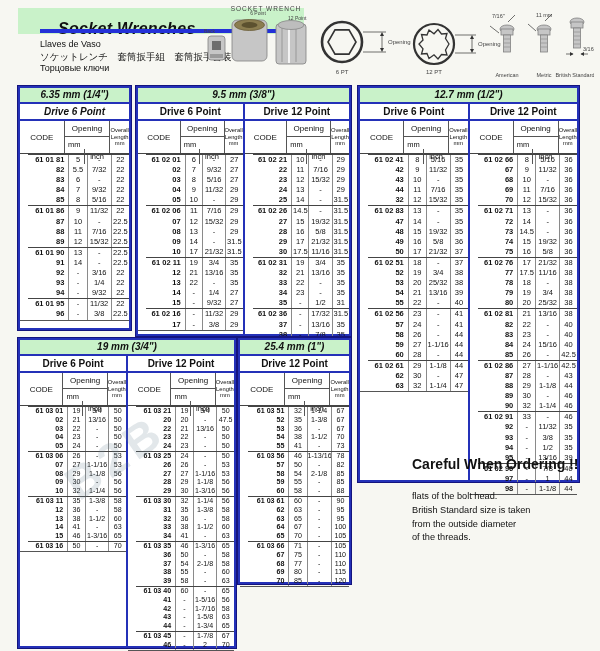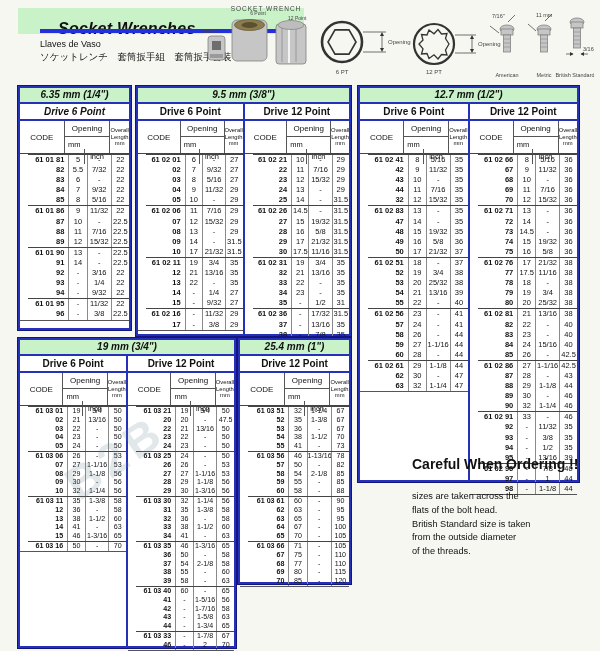--- a/index.html
+++ b/index.html
@@ -74,20 +74,21 @@
 
 <div class="page">
 
   <div class="title-band">
     <h1>Socket Wrenches</h1>
   </div>
   <div class="title-underline"></div>
   <div class="subtitles">
     <div class="subtitle-es">Llaves de Vaso</div>
     <div class="subtitle-cjk">ソケットレンチ　套筒扳手組　套筒扳手套装</div>
+    <div class="subtitle-ru">Торцовые ключи</div>
   </div>
 
   <svg class="diagram" viewBox="0 0 392 80">
     <text x="64" y="9" font-size="6.5" letter-spacing="1" text-anchor="middle">SOCKET WRENCH</text>
 
     <text x="2" y="31" font-size="5">Back</text>
     <g>
       <rect class="dshape" x="6" y="34" width="17" height="24" rx="3"></rect>
       <rect x="10" y="39" width="9" height="9" fill="#6e6e6e"></rect>
       <rect x="8" y="52" width="13" height="4" fill="#9a9a9a"></rect>
@@ -1214,21 +1215,21 @@
               <div class="cell i">1-5/8</div>
               <div class="cell o">63</div>
             </div>
             <div class="row">
               <div class="cell c">44</div>
               <div class="cell m">-</div>
               <div class="cell i">1-3/4</div>
               <div class="cell o">65</div>
             </div>
             <div class="row block-start">
-              <div class="cell c">61 03 33</div>
+              <div class="cell c">61 03 45</div>
               <div class="cell m">-</div>
               <div class="cell i">1-7/8</div>
               <div class="cell o">67</div>
             </div>
             <div class="row">
               <div class="cell c">46</div>
               <div class="cell m">-</div>
               <div class="cell i">2</div>
               <div class="cell o">70</div>
             </div>
@@ -1378,21 +1379,20 @@
               <div class="cell o">120</div>
             </div>
           </div>
         </div>
       </div>
     </div>
 
   <div class="note">
     <div class="note-title">Careful When Ordering !!</div>
     <div class="note-body">
-        <div class="note-line">sizes are taken across the</div>
         <div class="note-line">flats of the bolt head.</div>
         <div class="note-line">British Standard size is taken</div>
         <div class="note-line">from the outside diameter</div>
         <div class="note-line">of the threads.</div>
       </div>
   </div>
 
   <div class="watermark">B2B</div>
 </div>
 

